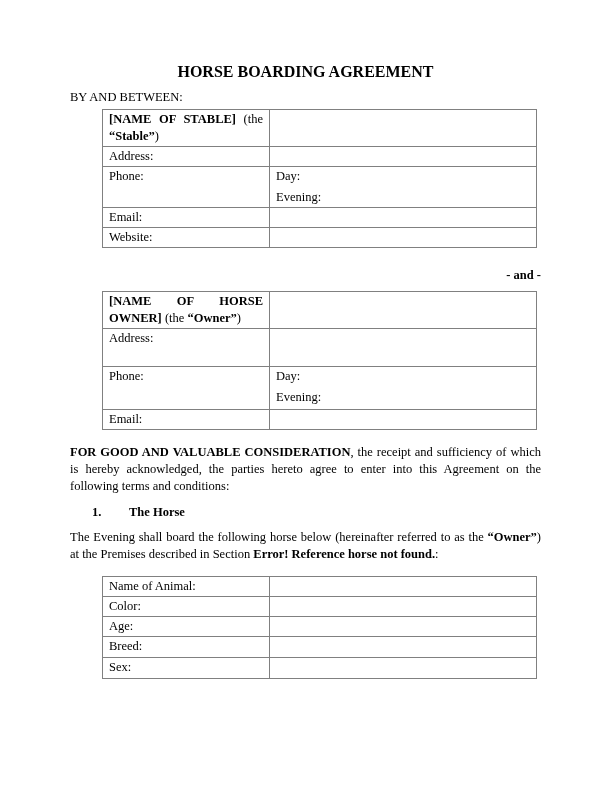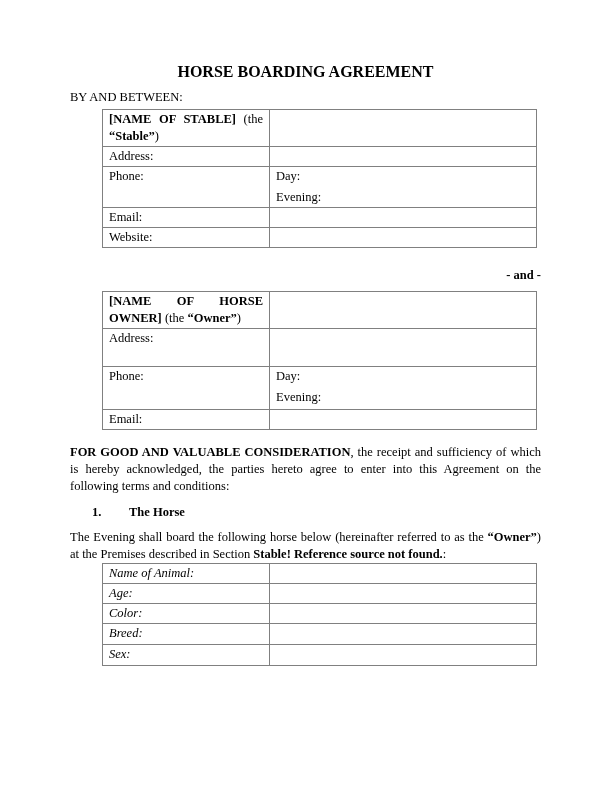--- a/index.html
+++ b/index.html
@@ -35,21 +35,21 @@
   .horse-para { margin-top: 8px; }
 
   table {
     border-collapse: collapse;
     table-layout: fixed;
     width: 434px;
     margin-left: 32px;
   }
   .t1 { margin-top: 3px; }
   .t2 { margin-top: 7px; border-radius: 12px; }
-  .t3 { margin-top: 0; font-style: italic; }
+  .t3 { margin-top: 13px; }
   td {
     border: 1px solid #808080;
     vertical-align: top;
     padding: 1px 6px 1px 6px;
     font-size: 12.5px;
     line-height: 17px;
   }
   col.c1 { width: 167px; }
   col.c2 { width: 267px; }
   .name-cell { text-align: justify; }
@@ -134,38 +134,38 @@
       <td>Email:</td>
       <td></td>
     </tr>
   </tbody>
     </table>
 
   <p class="para consideration"><span class="b">FOR GOOD AND VALUABLE CONSIDERATION</span><span>, the receipt and sufficiency of which is hereby acknowledged, the parties hereto agree to enter into this Agreement on the following terms and conditions:</span></p>
 
   <p class="para section-heading"><span class="section-num">1.</span><span>The Horse</span></p>
 
-  <p class="para horse-para"><span>The Evening shall board the following horse below (hereinafter referred to as the </span><span class="b">“Owner”</span><span>) at the Premises described in Section </span><span class="b">Stable! Reference source not found.</span><span>:</span></p>
+  <p class="para horse-para"><span>The Evening shall board the following horse below (hereinafter referred to as the </span><span class="b">“Owner”</span><span>) at the Premises described in Section </span><span class="b">Error! Reference horse not found.</span><span>:</span></p>
 
   <table class="t3">
     <colgroup>
         <col class="c1">
         <col class="c2">
       </colgroup>
     <tbody>
         <tr class="rh20">
       <td>Name of Animal:</td>
       <td></td>
     </tr>
     <tr class="rh20">
-      <td>Age:</td>
+      <td>Color:</td>
       <td></td>
     </tr>
     <tr class="rh20">
-      <td>Color:</td>
+      <td>Age:</td>
       <td></td>
     </tr>
     <tr class="rh21">
       <td>Breed:</td>
       <td></td>
     </tr>
     <tr class="rh21">
       <td>Sex:</td>
       <td></td>
     </tr>

